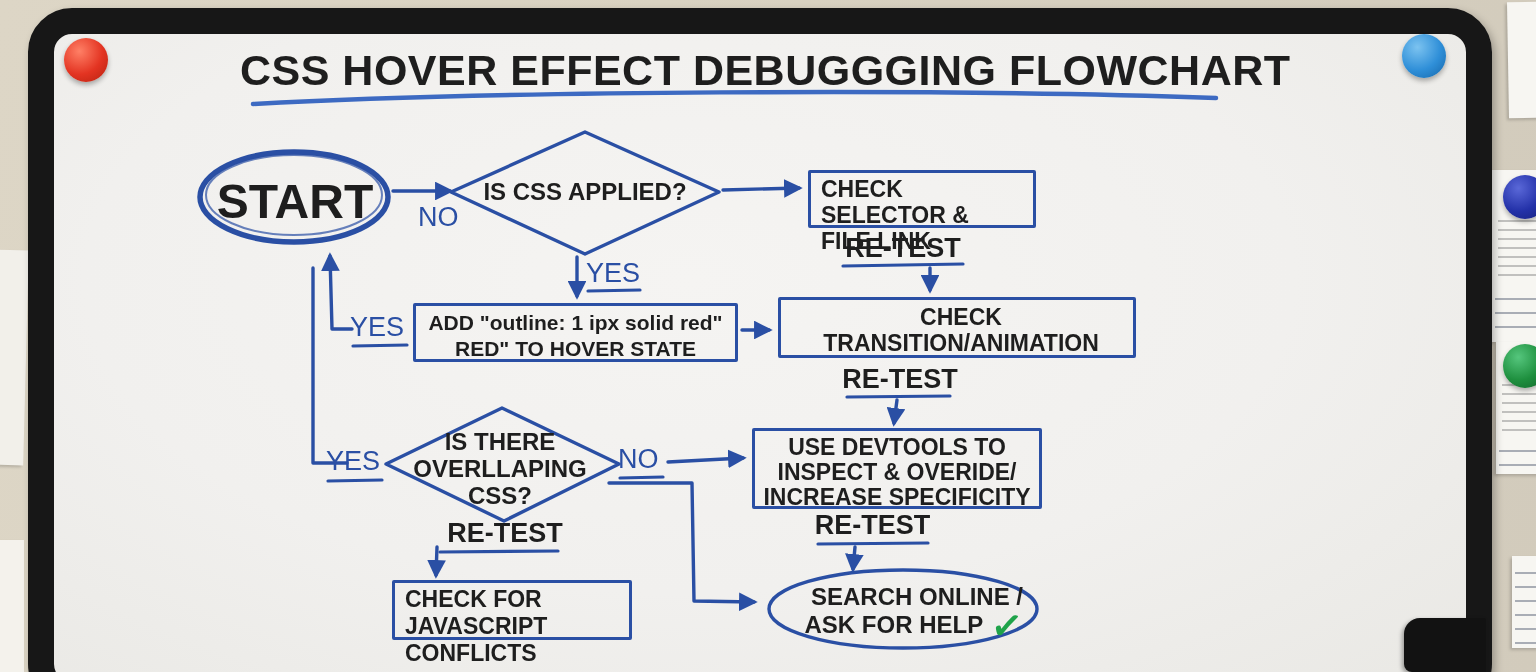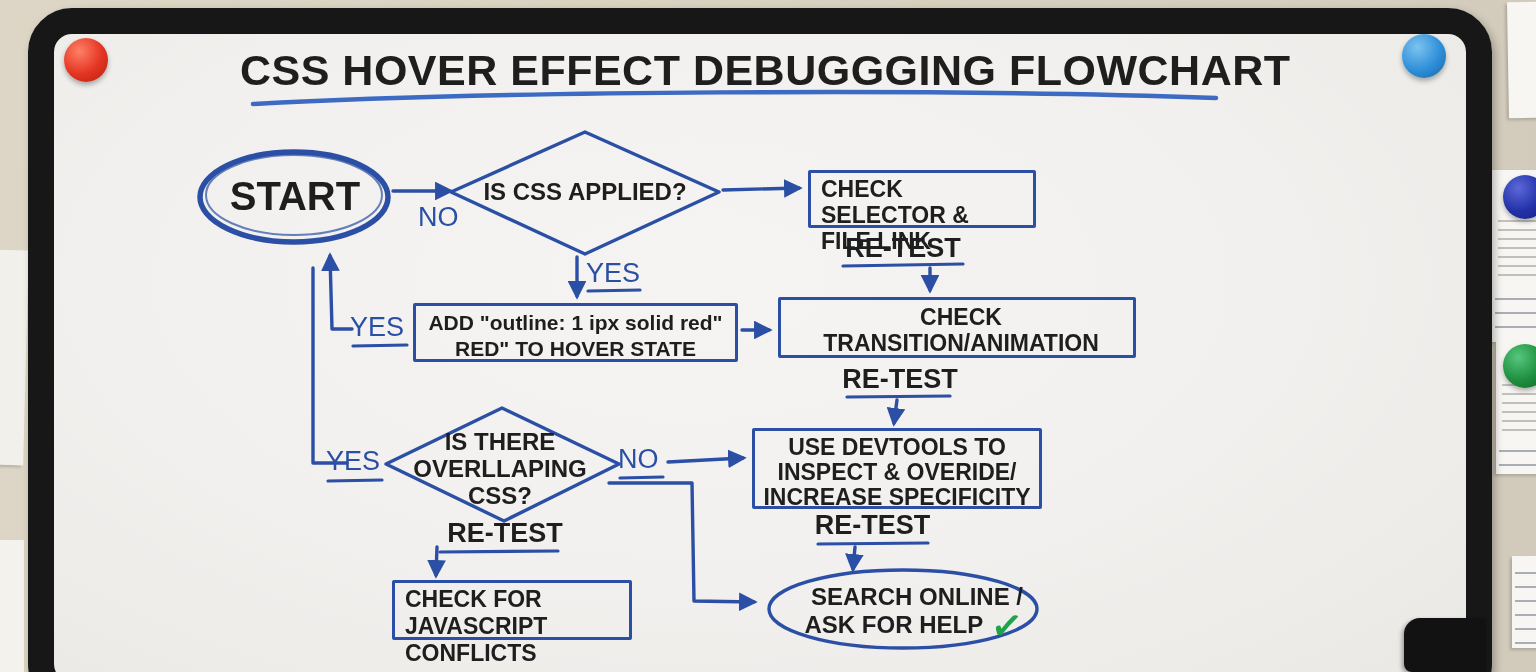--- a/index.html
+++ b/index.html
@@ -104,21 +104,21 @@
     <path class="u" d="M353 346 L407 345"></path>
     <path class="u" d="M847 397 L950 396"></path>
     <path class="u" d="M328 481 L382 480"></path>
     <path class="u" d="M620 478 L663 477"></path>
     <path class="u" d="M818 544 L928 543"></path>
     <path class="u" d="M440 552 L558 551"></path>
   </svg>
 
   <div class="t" style="left:240px;top:46px;width:1020px;text-align:center;font-size:43px;letter-spacing:.5px;">CSS HOVER EFFECT DEBUGGGING FLOWCHART</div>
 
-  <div class="t" style="left:202px;top:174px;width:186px;text-align:center;font-size:40px;">START</div>
+  <div class="t" style="left:202px;top:174px;width:186px;text-align:center;font-size:48px;">START</div>
 
   <div class="t" style="left:468px;top:178px;width:234px;text-align:center;font-size:24px;">IS CSS APPLIED?</div>
 
   <div class="bbox" style="left:808px;top:170px;width:228px;height:58px;padding:3px 0 0 10px;font-size:23px;line-height:26px;">
     <div>CHECK SELECTOR &amp;</div>
     <div>FILE LINK</div>
   </div>
 
   <div class="bbox" style="left:413px;top:303px;width:325px;height:59px;padding-top:4px;font-size:21px;line-height:26px;text-align:center;">
     <div>ADD "outline: 1 ipx solid red"</div>

